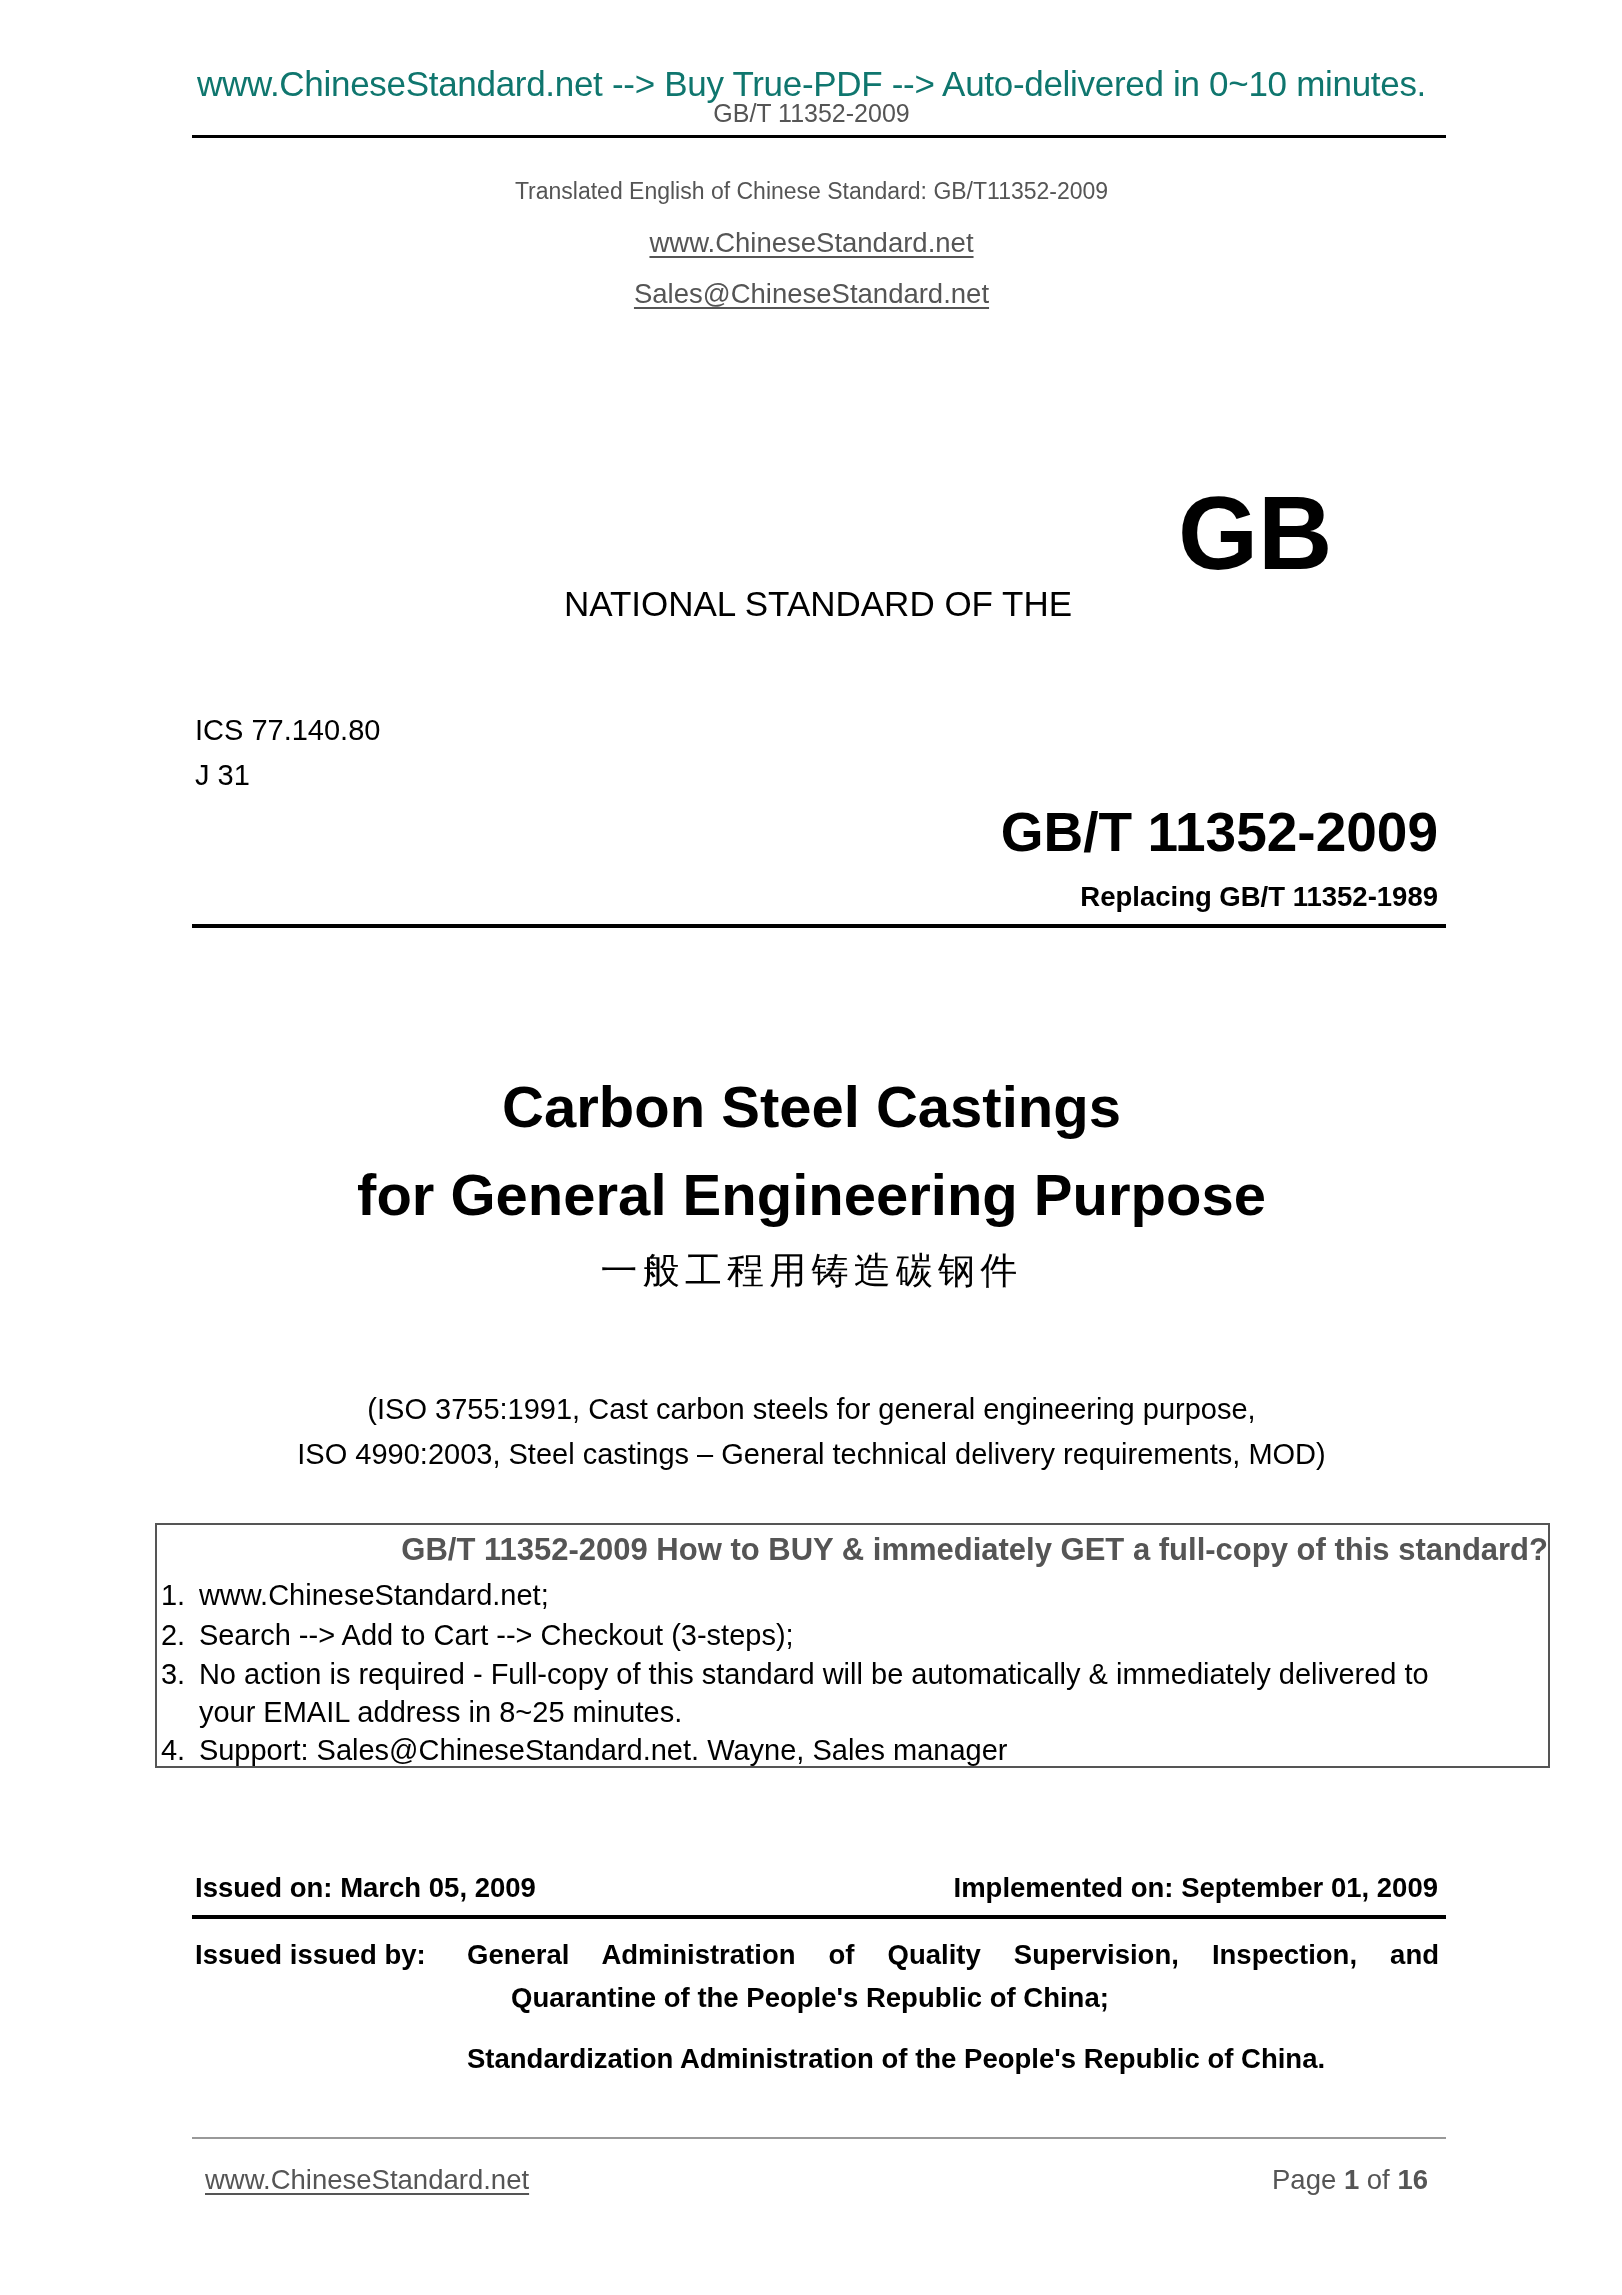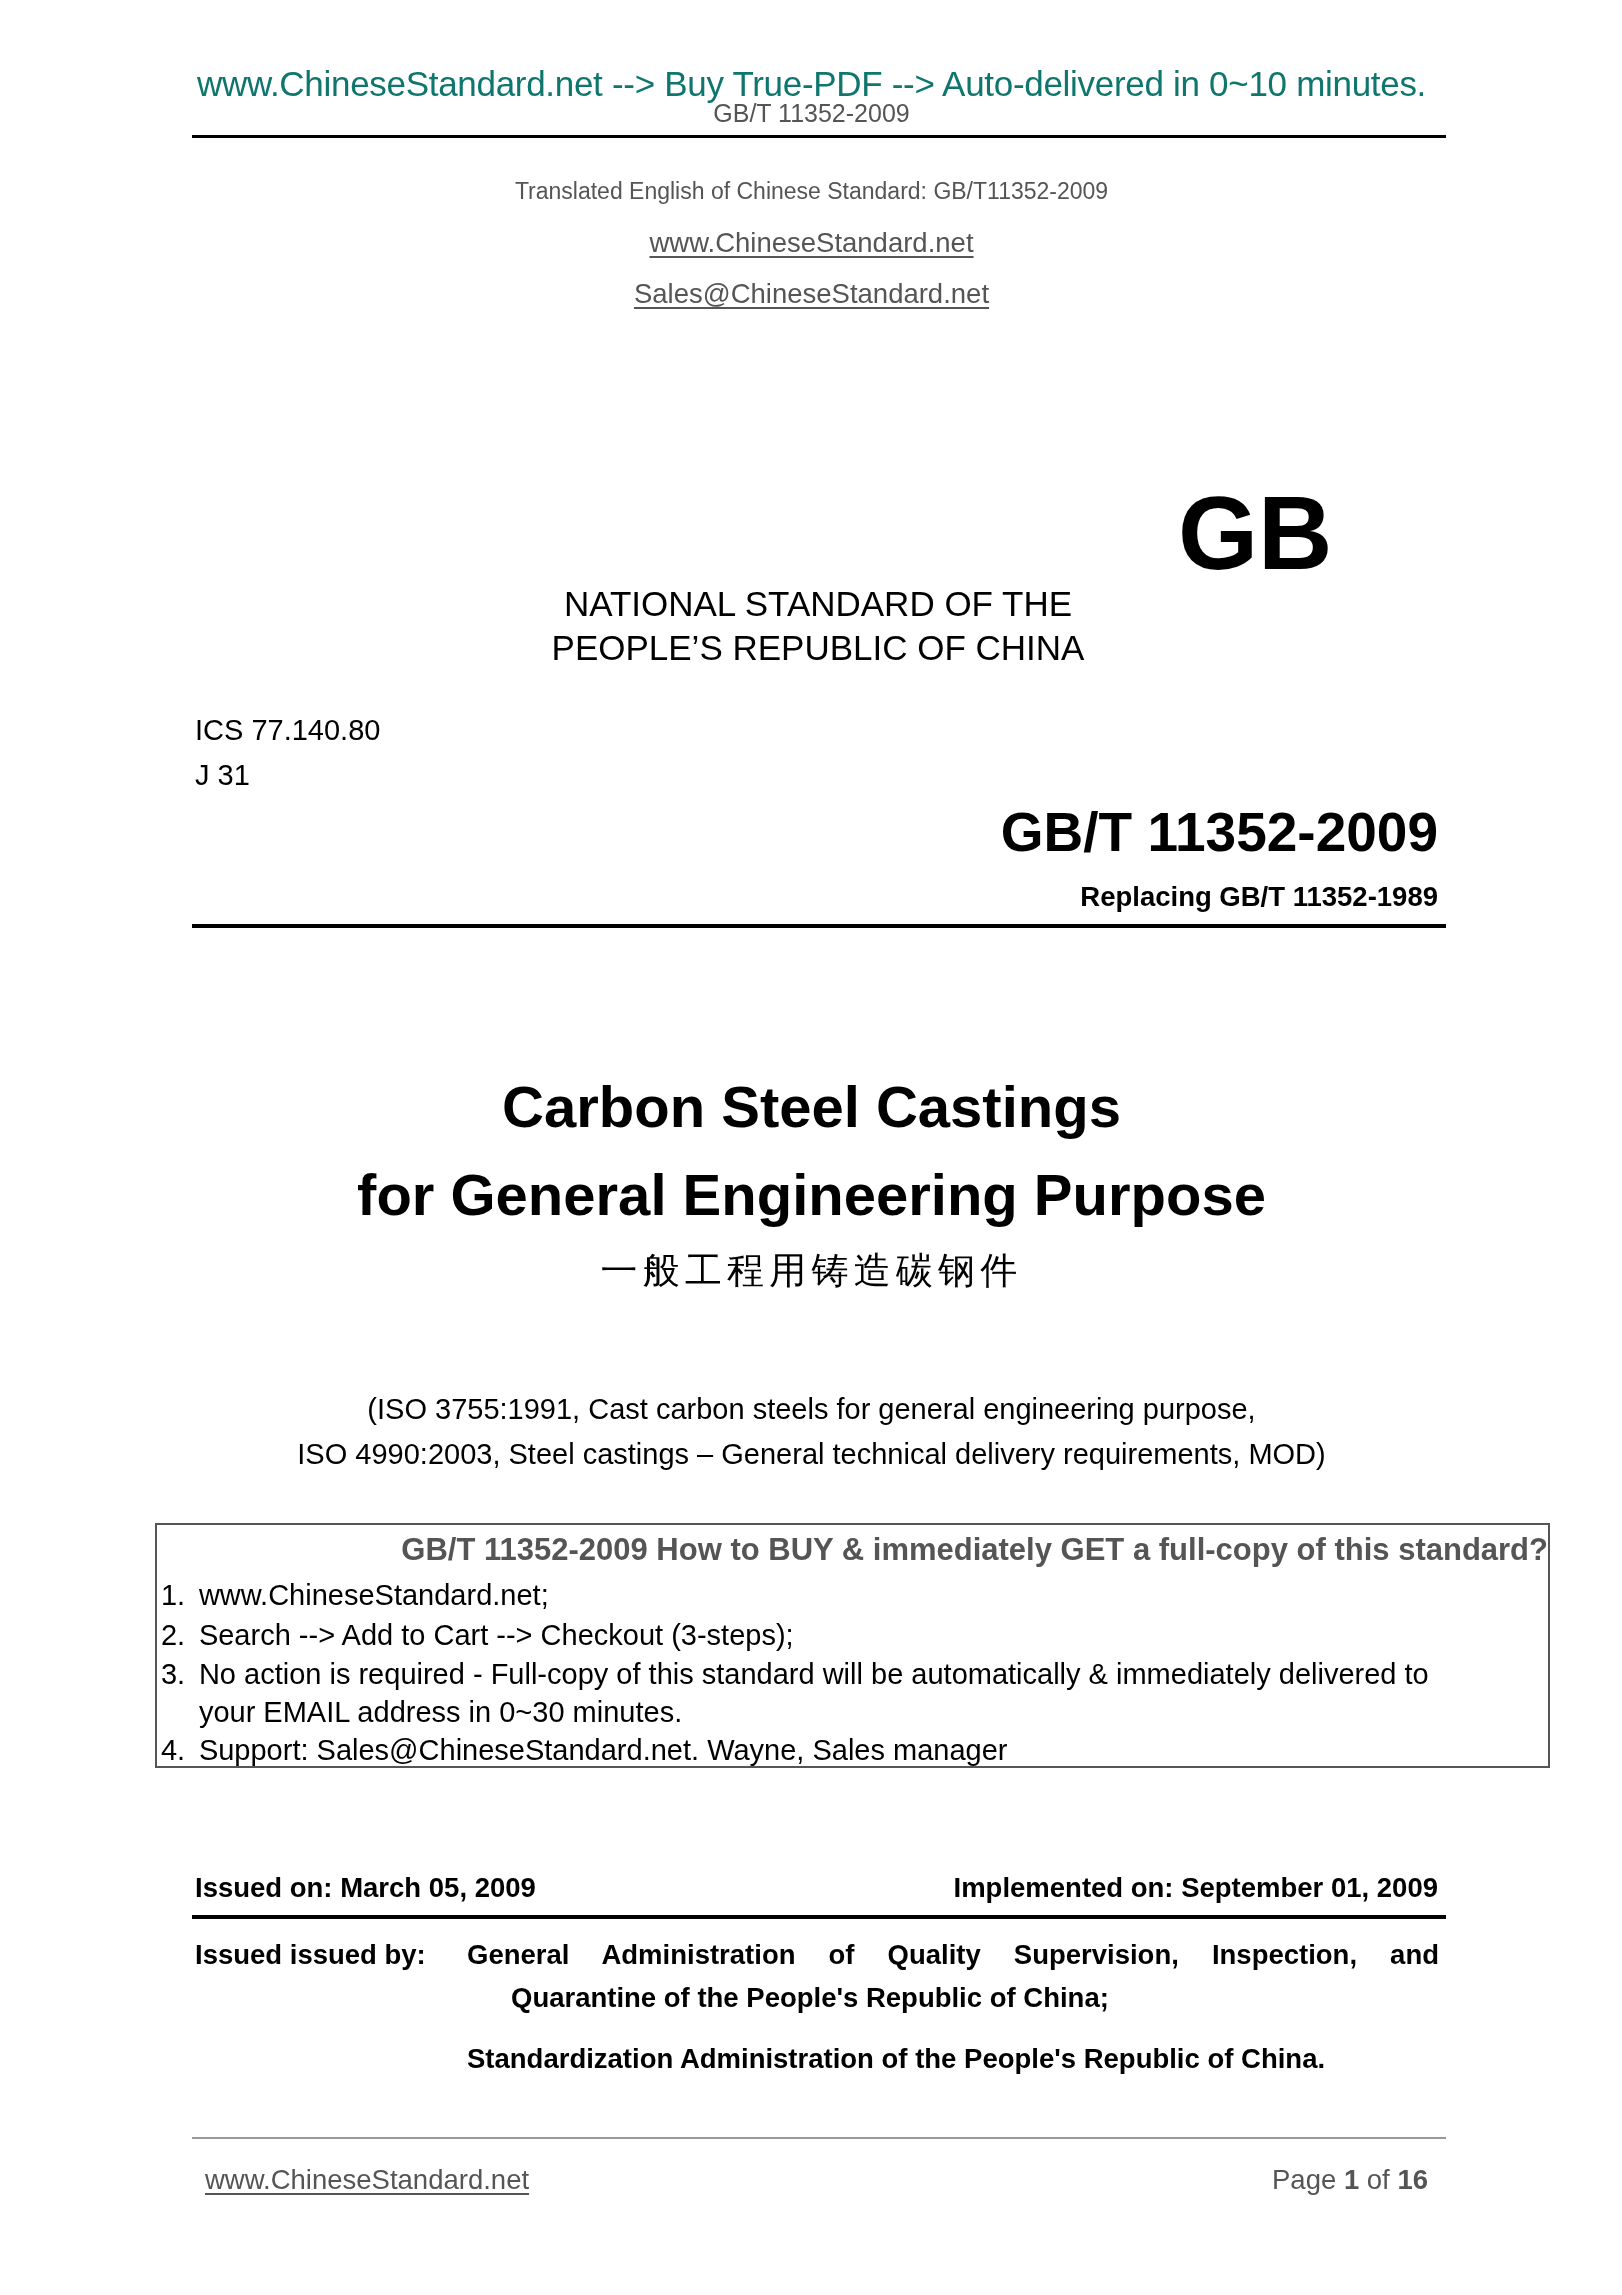--- a/index.html
+++ b/index.html
@@ -69,21 +69,20 @@
 <div id="site-link" class="abs center">
   <a class="link">www.ChineseStandard.net</a>
 </div>
 <div id="email-link" class="abs center">
   <a class="link">Sales@ChineseStandard.net</a>
 </div>
 
 <div id="gb-logo" class="abs">GB</div>
 <div id="national" class="abs">
   <div>NATIONAL STANDARD OF THE</div>
-  <div>PEOPLE’S REPUBLIC OF CHINA</div>
 </div>
 
 <div id="ics" class="abs">ICS 77.140.80</div>
 <div id="jcode" class="abs">J 31</div>
 
 <div id="std-number" class="abs">GB/T 11352-2009</div>
 <div id="replacing" class="abs">Replacing GB/T 11352-1989</div>
 <div id="mid-rule" class="rule"></div>
 
 <div id="title1" class="abs center">Carbon Steel Castings</div>
@@ -98,21 +97,21 @@
   <div class="buy-item" style="top:52px;">
     <span class="buy-num">1.</span><span>www.ChineseStandard.net;</span>
   </div>
   <div class="buy-item" style="top:92px;">
     <span class="buy-num">2.</span><span>Search --&gt; Add to Cart --&gt; Checkout (3-steps);</span>
   </div>
   <div class="buy-item" style="top:131px;">
     <span class="buy-num">3.</span><span>No action is required  - Full-copy of this standard will be automatically &amp; immediately delivered to</span>
   </div>
   <div class="buy-item" style="top:169px;">
-    <span class="buy-num"></span><span>your EMAIL address in 0~30 minutes.</span>
+    <span class="buy-num"></span><span>your EMAIL address in 8~25 minutes.</span>
   </div>
   <div class="buy-item" style="top:207px;">
     <span class="buy-num">4.</span><span>Support: Sales@ChineseStandard.net. Wayne, Sales manager</span>
   </div>
 </div>
 
 <div id="issued" class="abs">Issued on: March 05, 2009</div>
 <div id="implemented" class="abs">Implemented on: September 01, 2009</div>
 <div id="issue-rule" class="rule"></div>
 

